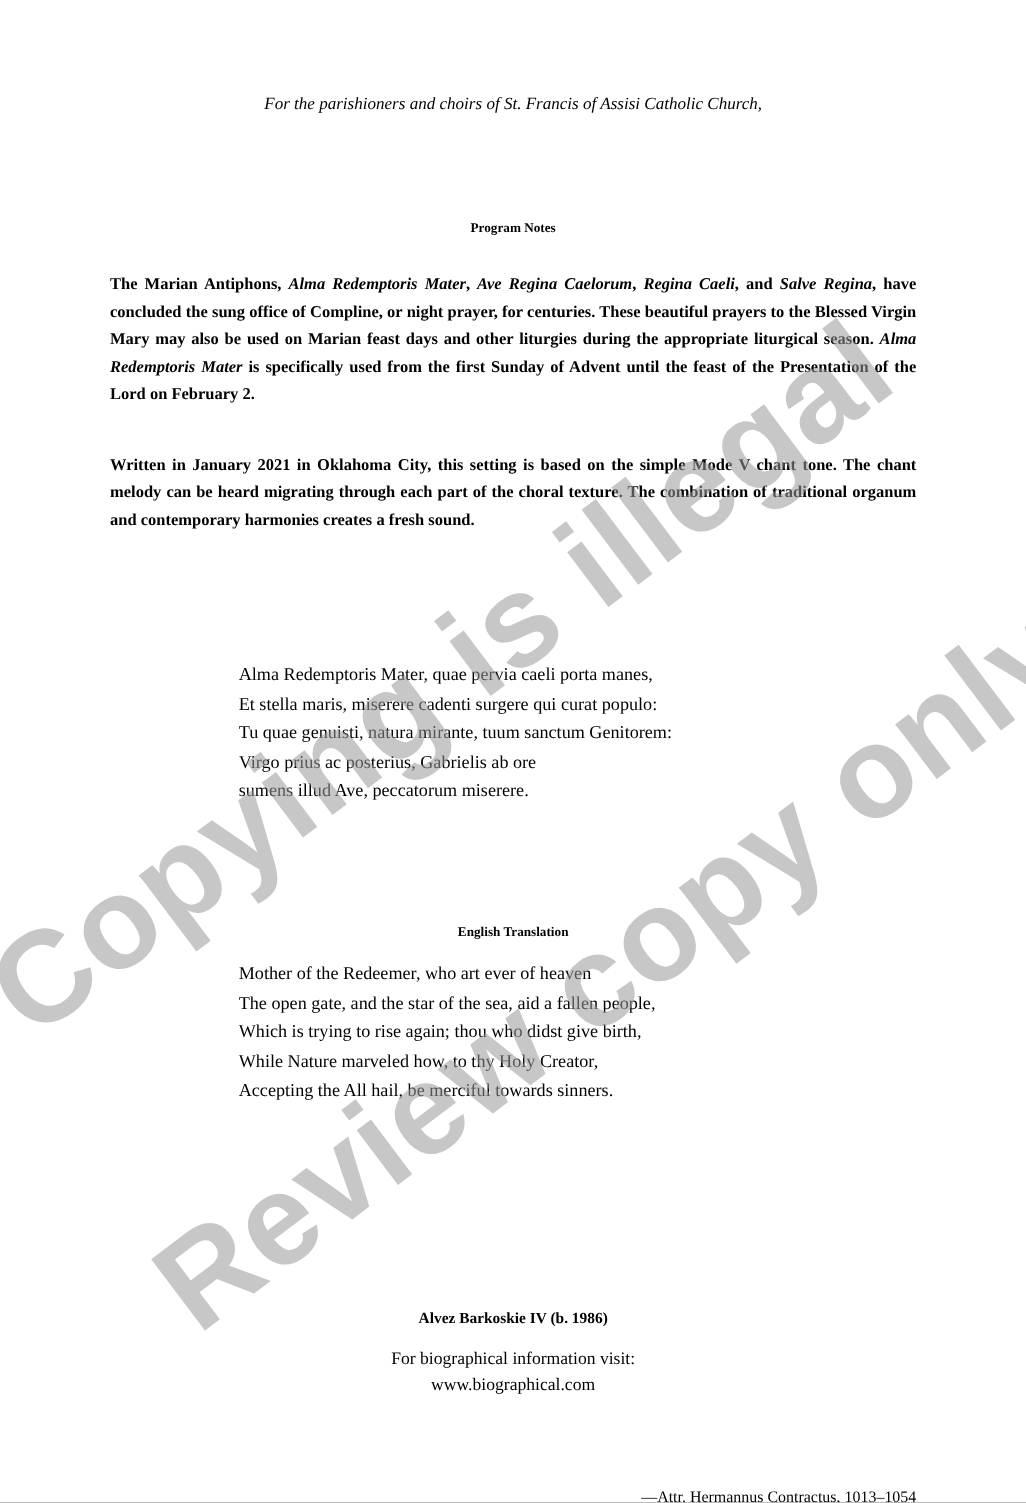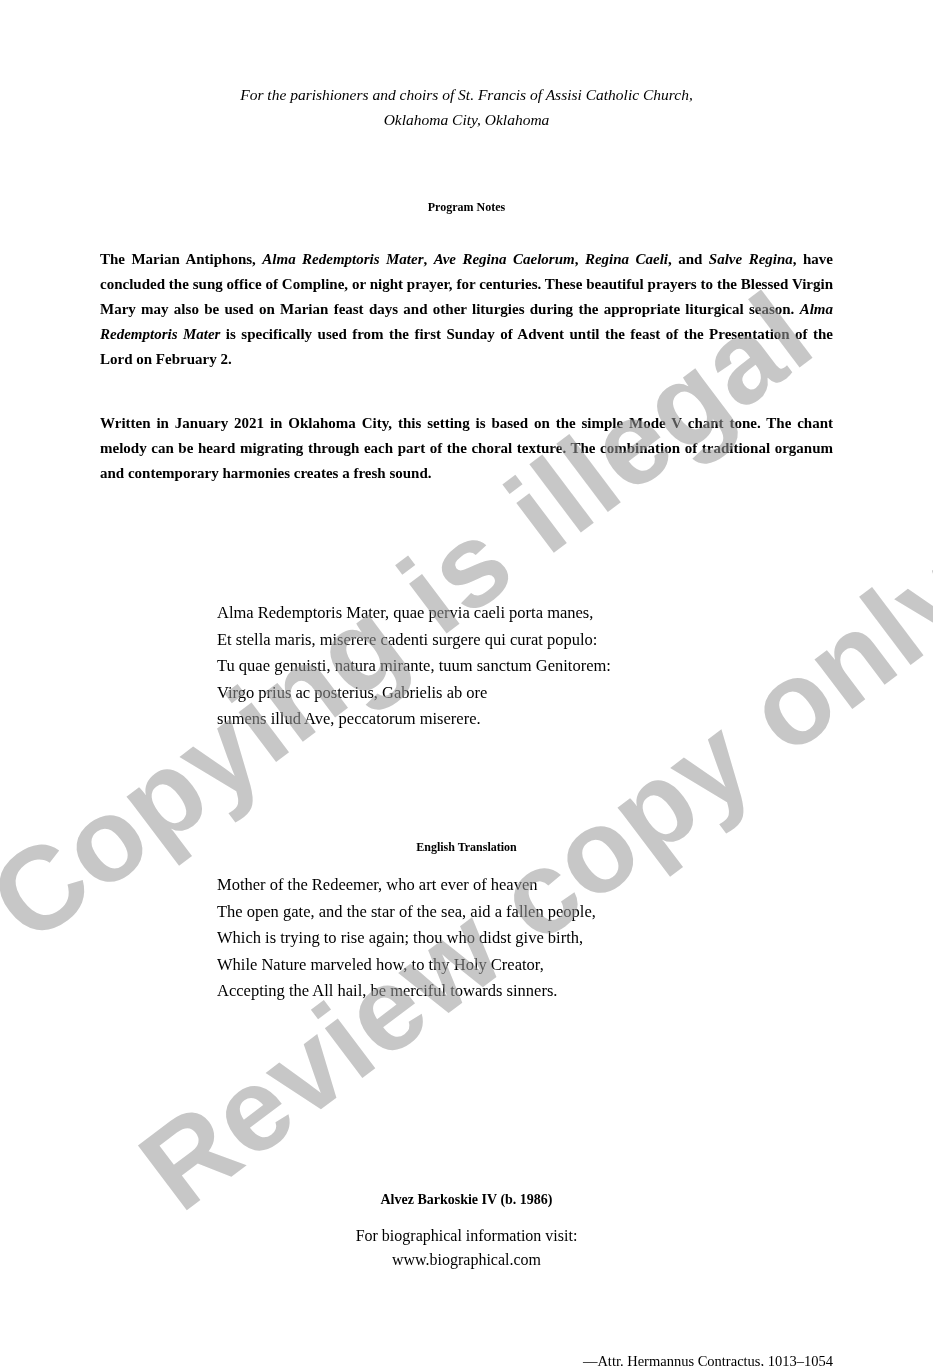--- a/index.html
+++ b/index.html
@@ -150,21 +150,20 @@
 </style>
 </head>
 <body>
 
 <div class="page">
 
   <div class="content">
 
     <div class="dedication">
       <div>For the parishioners and choirs of St. Francis of Assisi Catholic Church,</div>
-      <div>Oklahoma City, Oklahoma</div>
     </div>
 
     <div class="section-title" id="program-notes-title">Program Notes</div>
 
     <p class="prog-body" id="prog-p1">The Marian Antiphons, <i>Alma Redemptoris Mater</i>, <i>Ave Regina Caelorum</i>, <i>Regina Caeli</i>, and <i>Salve Regina</i>, have concluded the sung office of Compline, or night prayer, for centuries. These beautiful prayers to the Blessed Virgin Mary may also be used on Marian feast days and other liturgies during the appropriate liturgical season. <i>Alma Redemptoris Mater</i> is specifically used from the first Sunday of Advent until the feast of the Presentation of the Lord on February 2.</p>
 
     <p class="prog-body" id="prog-p2">Written in January 2021 in Oklahoma City, this setting is based on the simple Mode V chant tone. The chant melody can be heard migrating through each part of the choral texture. The combination of traditional organum and contemporary harmonies creates a fresh sound.</p>
 
 
     <div class="verse-block" id="latin-verse">

